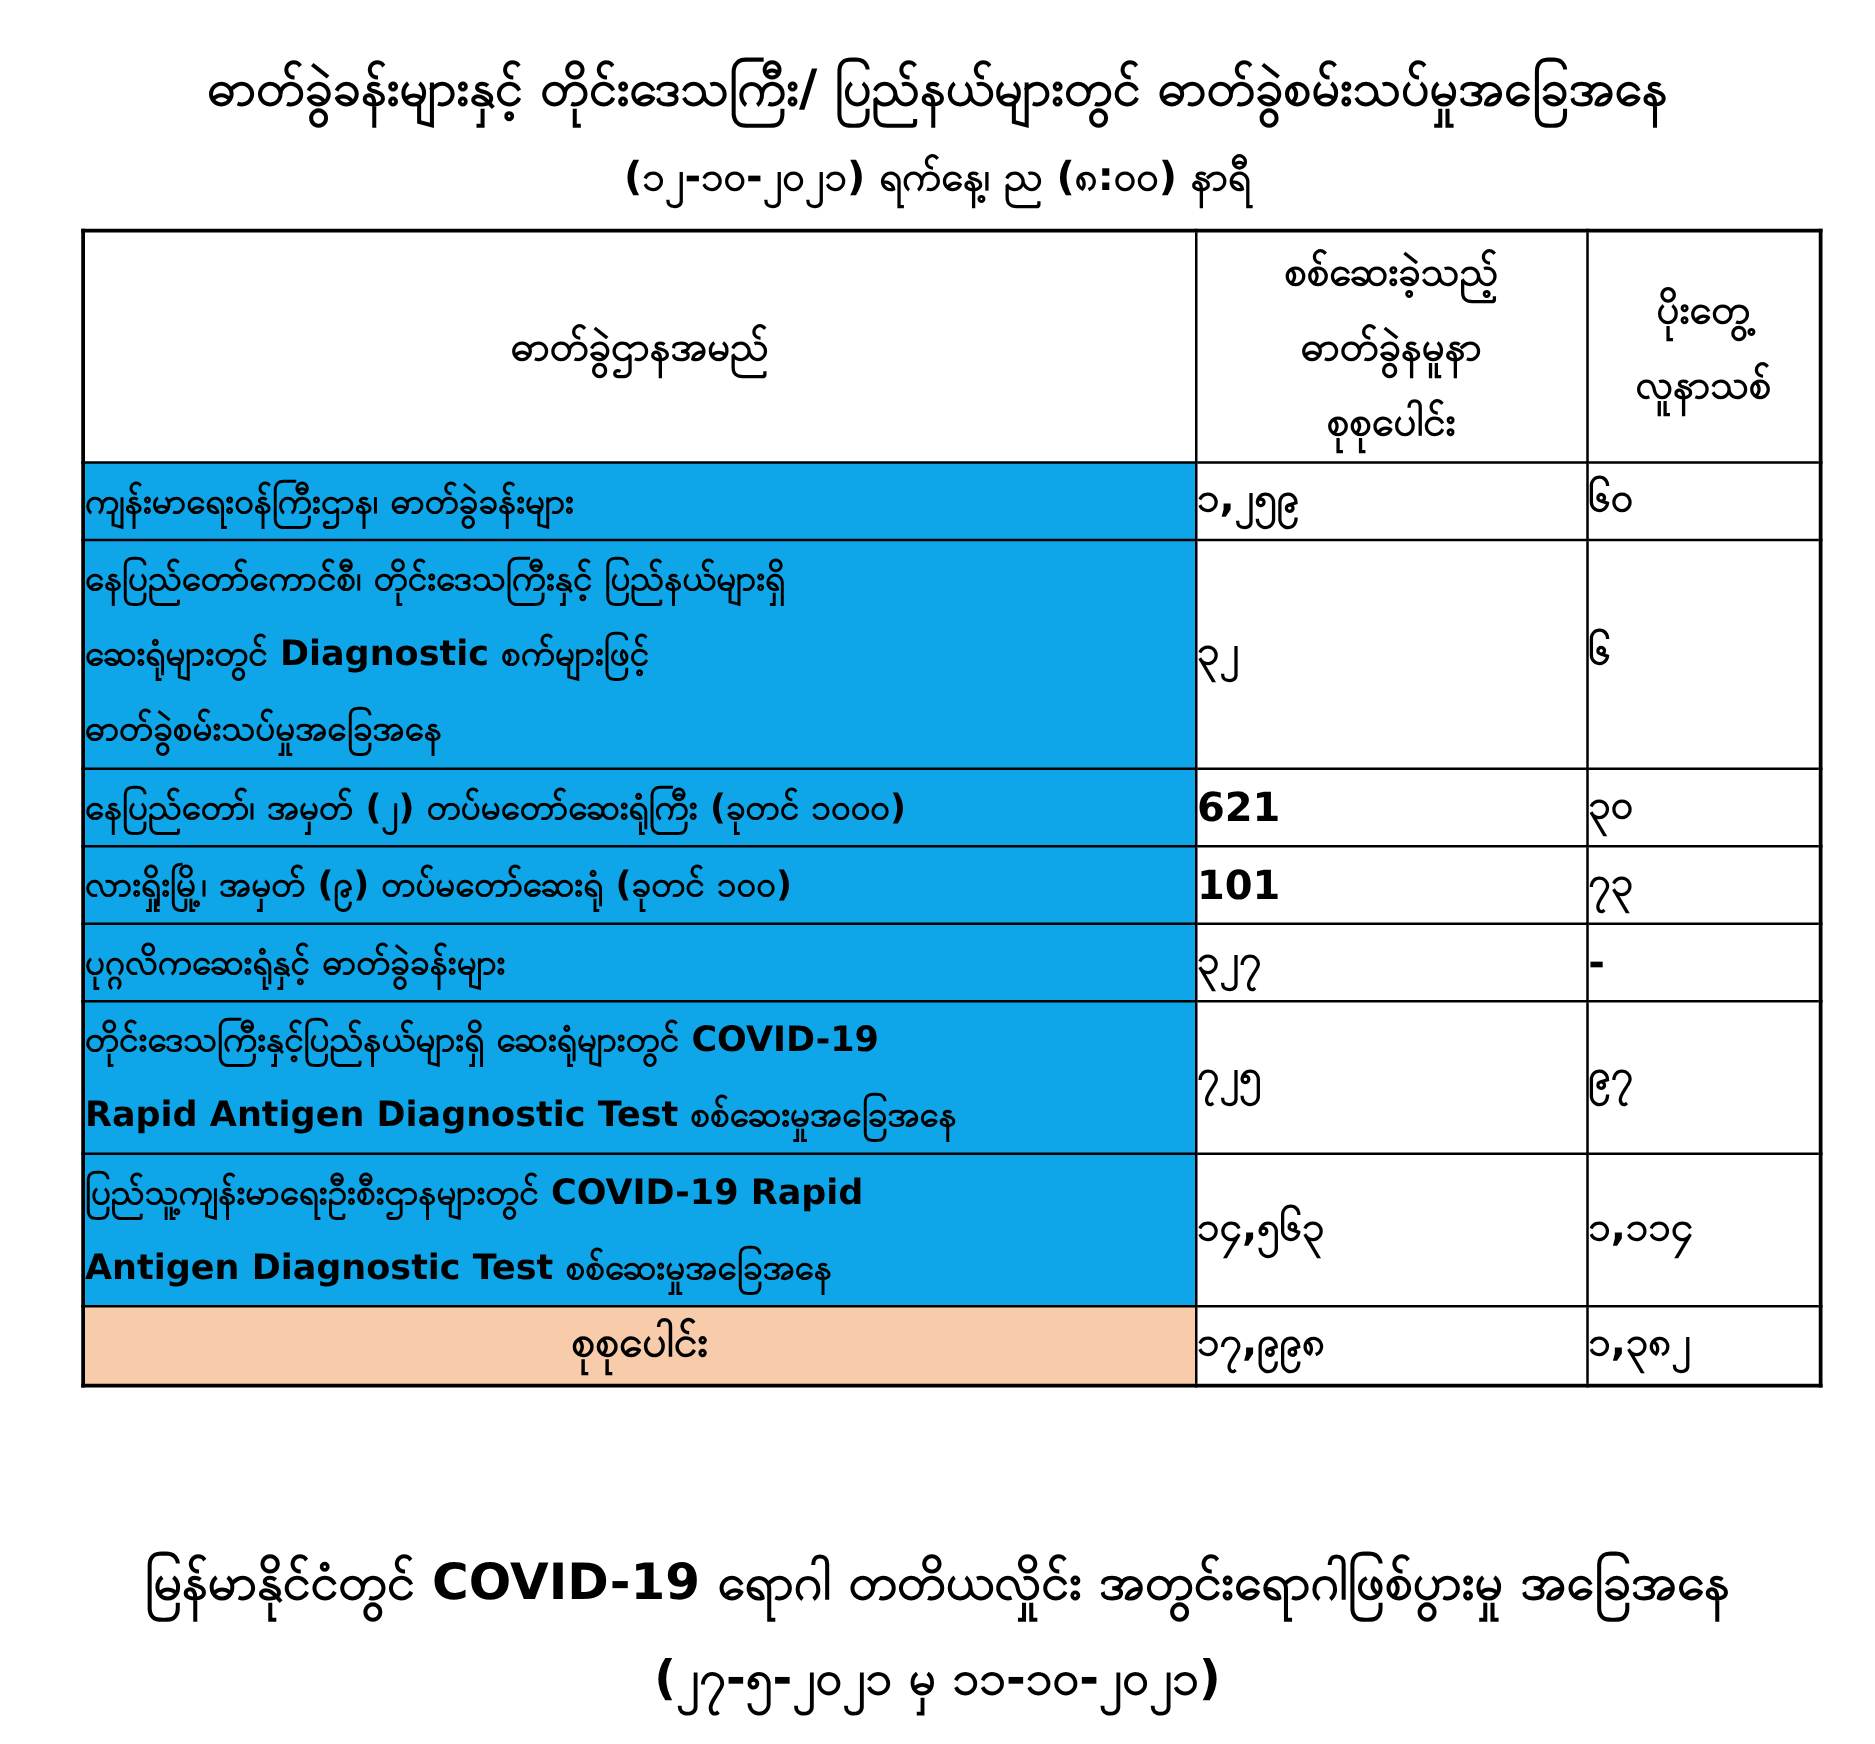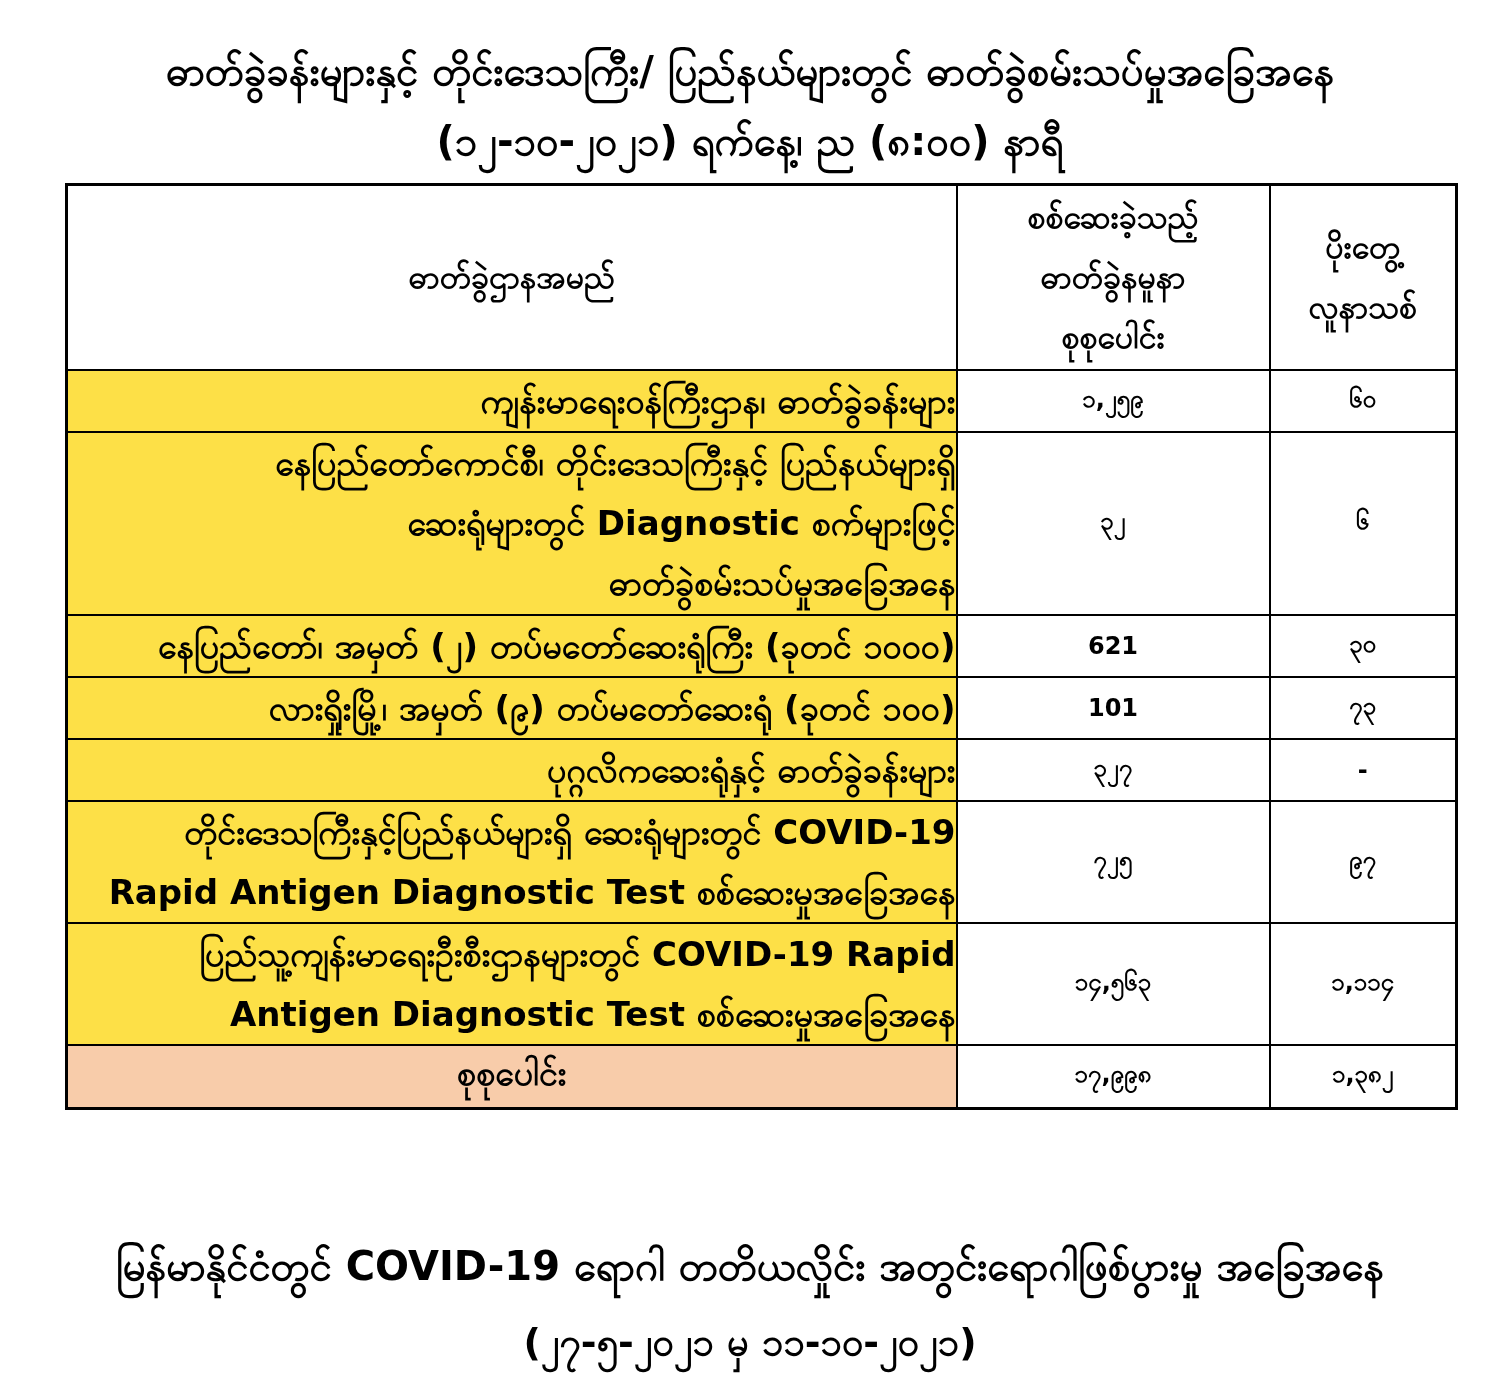--- a/index.html
+++ b/index.html
@@ -10,21 +10,21 @@
     height: 1395px;
     background: #ffffff;
     font-family: "DejaVu Sans", "Liberation Sans", sans-serif;
     font-weight: 700;
     color: #000000;
   }
 
   
   .title { position: absolute; top: 40px; left: 0; width: 100%; text-align: center; }
   .title-l1 { font-size: 40px; line-height: 62px; }
-  .title-l2 { font-size: 40px; line-height: 62px; margin-top: 8px; }
+  .title-l2 { font-size: 32px; line-height: 62px; margin-top: 8px; }
 
   
   table.report {
     position: absolute;
     left: 65px;
     top: 183px;
     width: 1390px;
     border-collapse: collapse;
     table-layout: fixed;
     border: 3px solid #000;
@@ -43,33 +43,33 @@
 
   .header-cell {
     background: #ffffff;
     text-align: center;
     vertical-align: middle;
     font-size: 32px;
     line-height: 60px;
     white-space: pre-line;
   }
   .name-cell {
-    background: #fde047;
-    text-align: right;
+    background: #0ea5e9;
+    text-align: left;
     vertical-align: middle;
-    font-size: 34px;
+    font-size: 28px;
     line-height: 60px;
     white-space: pre-line;
     padding: 0 10px;
   }
   .num-cell {
     background: #ffffff;
-    text-align: center;
+    text-align: left;
     vertical-align: middle;
-    font-size: 24px;
+    font-size: 32px;
     padding-right: 28px;
   }
   .total-label {
     background: #F8CCAA;
     text-align: center;
     vertical-align: middle;
     font-size: 34px;
   }
 
   

